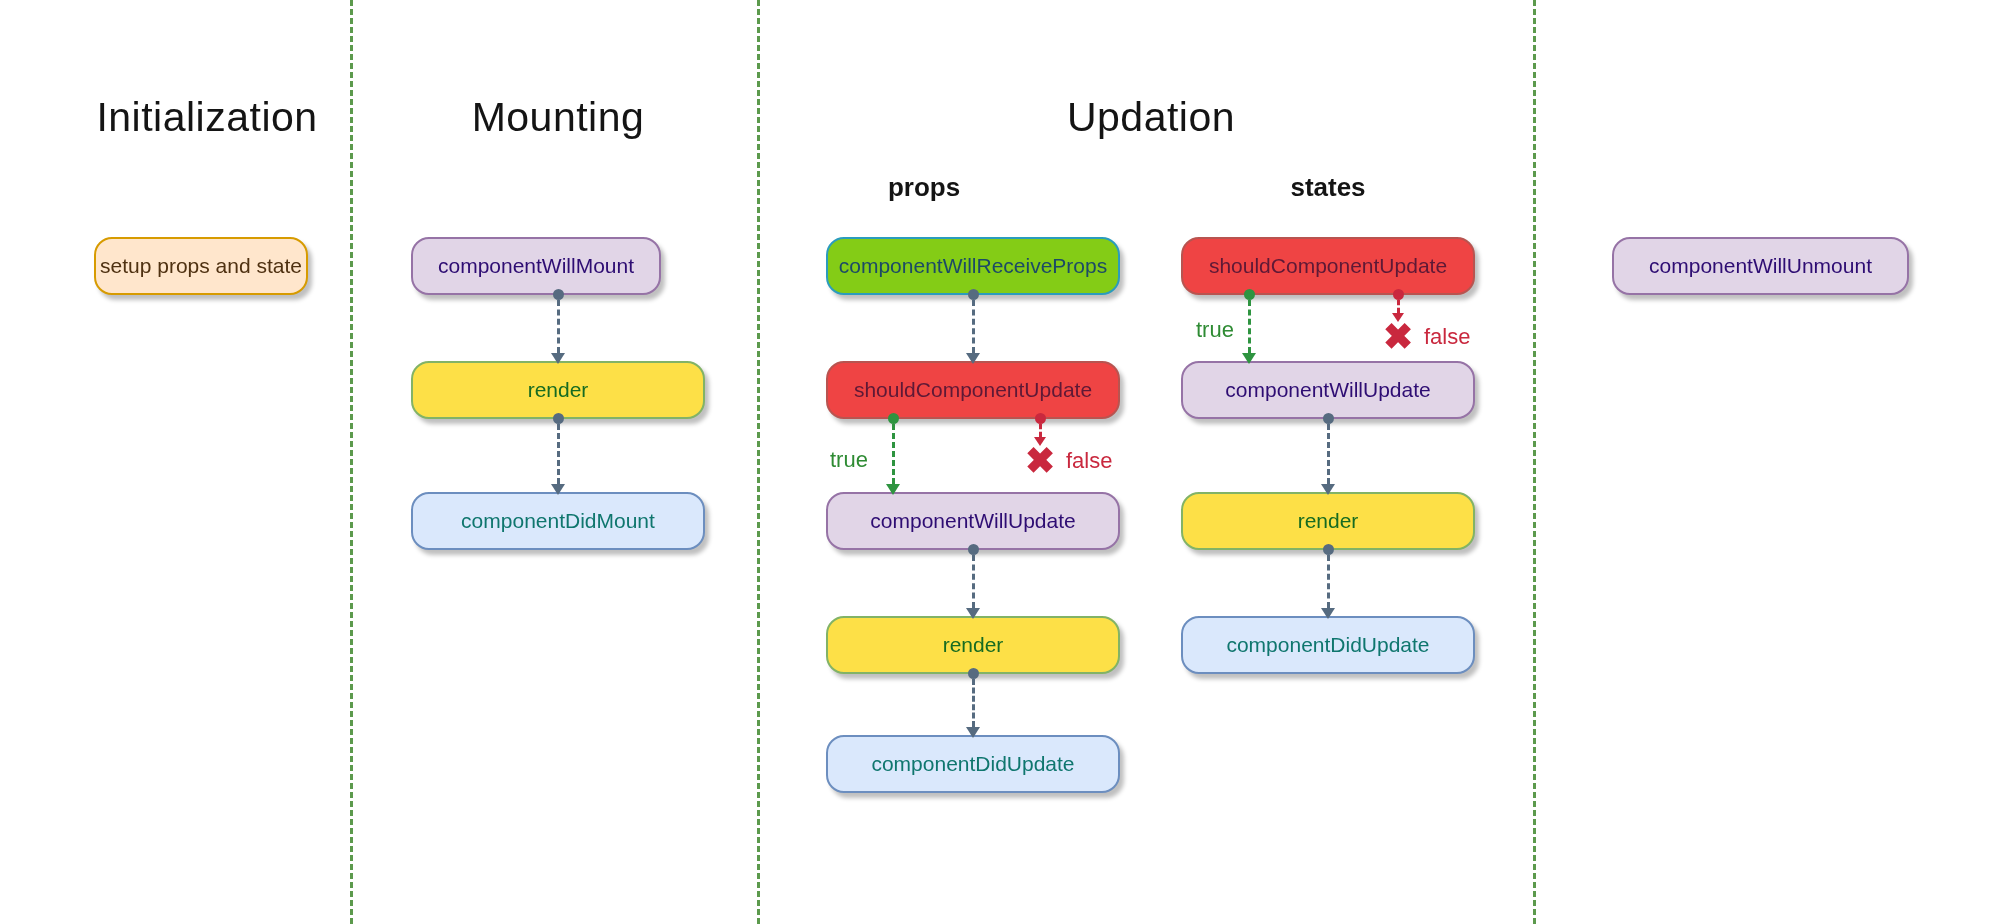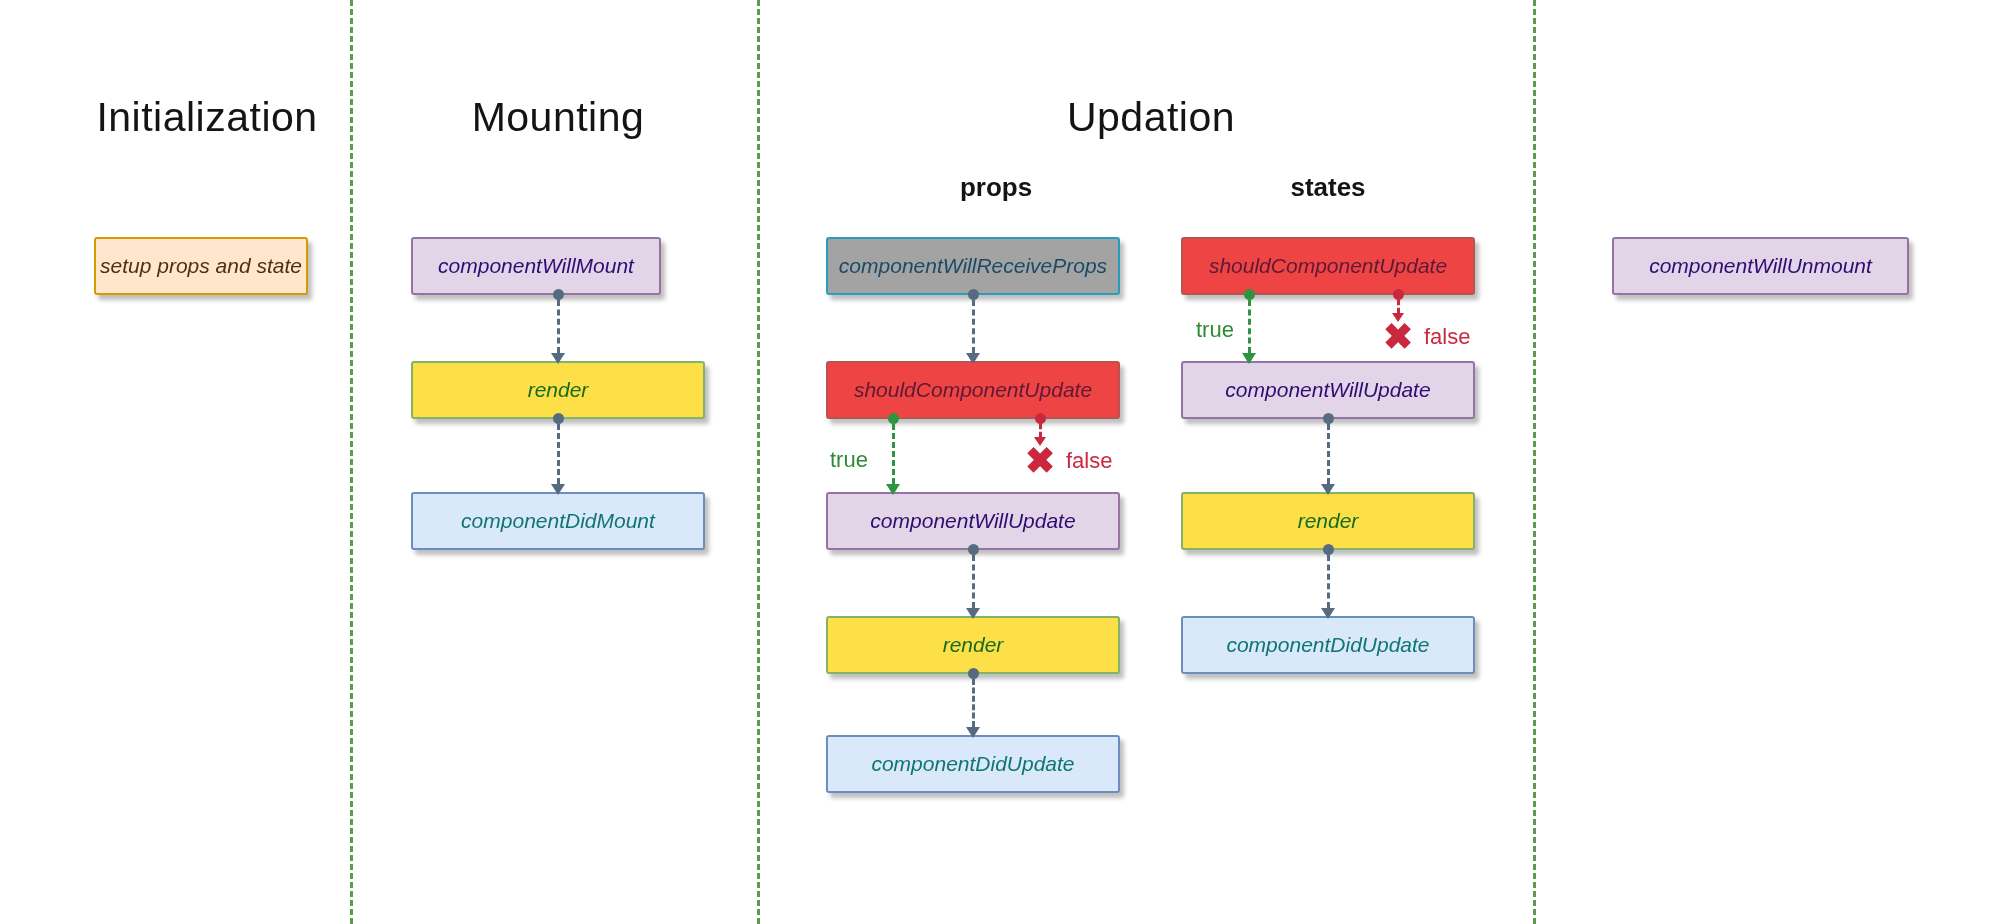--- a/index.html
+++ b/index.html
@@ -11,31 +11,30 @@
   .sec-title{
     position:absolute;transform:translateX(-50%);
     font-size:41px;font-weight:500;color:#141414;white-space:nowrap;letter-spacing:.5px;
   }
   .sub-title{
     position:absolute;transform:translateX(-50%);
     font-size:26px;font-weight:600;color:#141414;white-space:nowrap;
   }
   .node{
     position:absolute;height:58px;box-sizing:border-box;
-    border:2px solid #c2410c;border-radius:3px;
+    border:2px solid #c2410c;border-radius:18px;
     display:flex;align-items:center;justify-content:center;
     font-size:21px;font-weight:500;white-space:nowrap;
     box-shadow:4px 5px 4px rgba(0,0,0,0.25);
-    font-style:italic;
   }
   .node.purple{background:#e1d5e7;border-color:#9673a6;color:#2e0d73;}
   .node.green {background:#fde047;border-color:#82b366;color:#166b21;}
   .node.blue  {background:#dae8fc;border-color:#6c8ebf;color:#0f766e;text-align:center;}
   .node.red   {background:#ef4444;border-color:#b85450;color:#5e1936;}
-  .node.cyan  {background:#a3a3a3;border-color:#2b9cbd;color:#1c4a66;}
+  .node.cyan  {background:#84cc16;border-color:#2b9cbd;color:#1c4a66;}
   .node.orange{background:#ffe6cc;border-color:#d79b00;color:#4f3111;}
   .arrow{
     position:absolute;width:16px;
     display:flex;flex-direction:column;align-items:center;
   }
   .arrow .dot{width:11px;height:11px;border-radius:50%;flex:0 0 auto;}
   .arrow .line{flex:1 1 auto;width:0;border-left:3px dashed #566b80;}
   .arrow .head{
     width:0;height:0;flex:0 0 auto;
     border-left:7px solid transparent;border-right:7px solid transparent;
@@ -64,21 +63,21 @@
 <div class="canvas">
 
   <div class="divider" style="left:350px;"></div>
   <div class="divider" style="left:757px;"></div>
   <div class="divider" style="left:1533px;"></div>
 
   <div class="sec-title" style="left:207px;top:94px;">Initialization</div>
   <div class="sec-title" style="left:558px;top:94px;">Mounting</div>
   <div class="sec-title" style="left:1151px;top:94px;">Updation</div>
 
-  <div class="sub-title" style="left:996px;top:172px;text-align:right;">props</div>
+  <div class="sub-title" style="left:924px;top:172px;text-align:right;">props</div>
   <div class="sub-title" style="left:1328px;top:172px;">states</div>
 
   <div class="node orange" style="left:94px;top:237px;width:214px;">setup props and state</div>
 
   <div class="node purple" style="left:411px;top:237px;width:250px;">componentWillMount</div>
   <div class="node green" style="left:411px;top:361px;width:294px;">render</div>
   <div class="node blue" style="left:411px;top:492px;width:294px;">componentDidMount</div>
 
   <div class="arrow slate" style="left:550px;top:289px;height:75px;">
     <span class="dot"></span>

